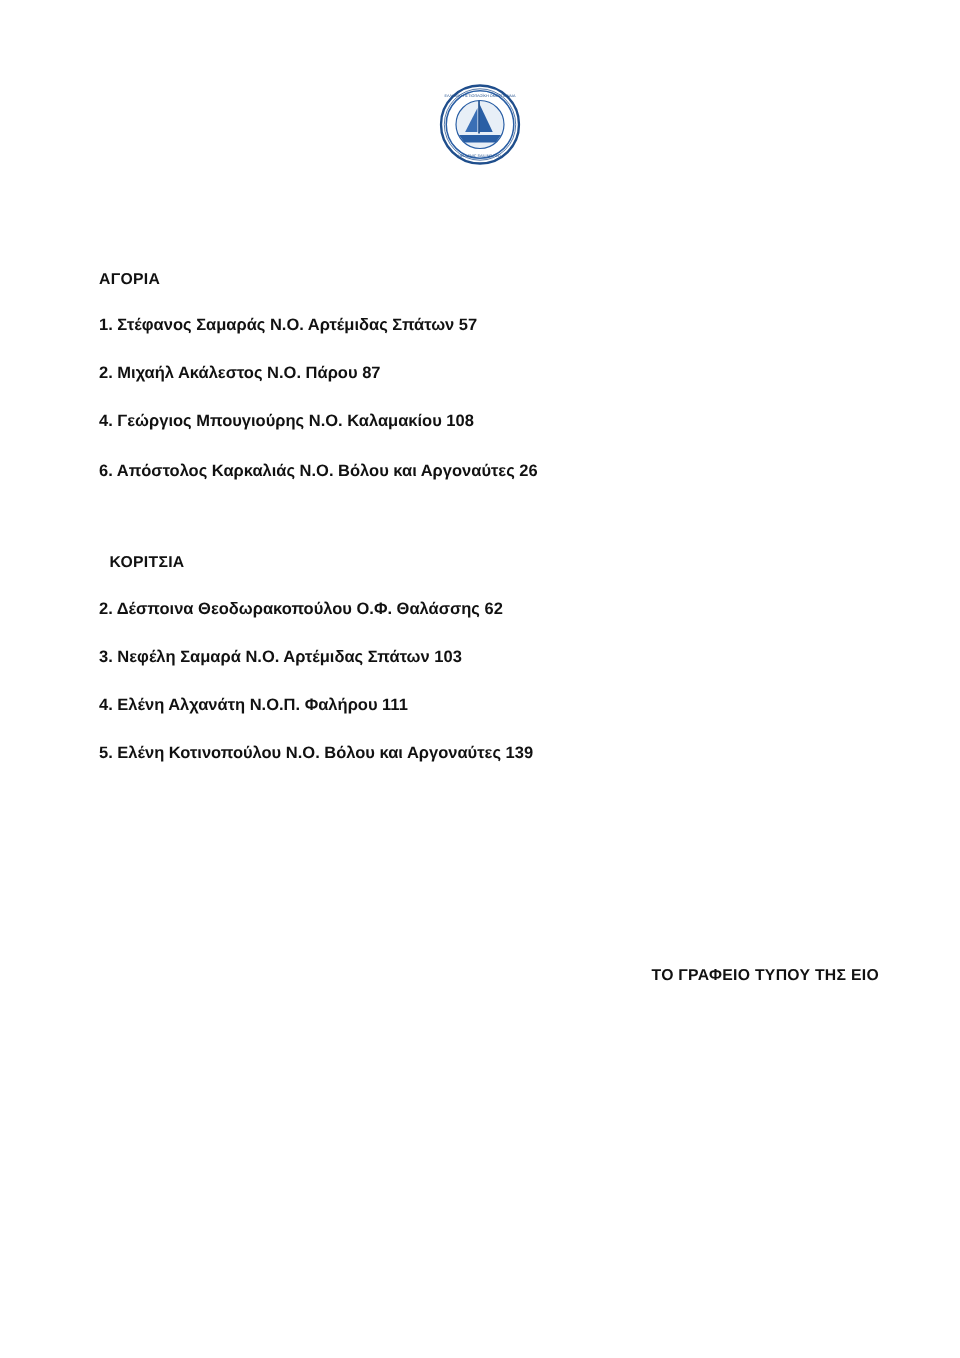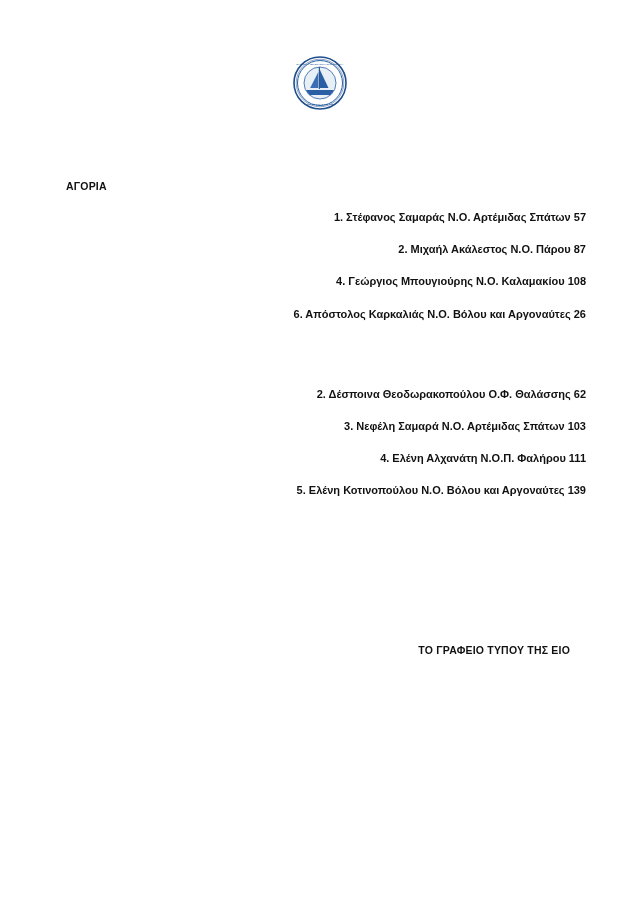--- a/index.html
+++ b/index.html
@@ -44,41 +44,40 @@
     font-size: 10.5px;
     font-weight: bold;
     letter-spacing: 0.2px;
     margin: 0 0 0 0;
     color: #111;
   }
   .list {
     margin: 0;
     padding: 0;
     list-style: none;
-    text-align: right;
   }
   .list li {
     font-size: 11px;
     font-weight: bold;
     line-height: 1.2;
     margin-top: 19px;
     color: #111;
     white-space: nowrap;
   }
   .block-boys { margin-bottom: 0; }
   .gap {
     height: 48px;
   }
   .section-title.girls {
     padding-left: 7px;
   }
   .footer {
     position: absolute;
     top: 644px;
-    left: 50px;
+    left: 66px;
     width: 520px;
     text-align: right;
     font-size: 10.5px;
     font-weight: bold;
     letter-spacing: 0.2px;
     color: #111;
   }
 </style>
 </head>
 <body>
@@ -110,20 +109,21 @@
         <li>1. Στέφανος Σαμαράς Ν.Ο. Αρτέμιδας Σπάτων 57</li>
         <li>2. Μιχαήλ Ακάλεστος Ν.Ο. Πάρου 87</li>
         <li>4. Γεώργιος Μπουγιούρης Ν.Ο. Καλαμακίου 108</li>
         <li>6. Απόστολος Καρκαλιάς Ν.Ο. Βόλου και Αργοναύτες 26</li>
       </ul>
     </div>
 
     <div class="gap"></div>
 
     <div class="block-girls">
+      <div class="section-title girls">ΚΟΡΙΤΣΙΑ</div>
       <ul class="list">
         <li>2. Δέσποινα Θεοδωρακοπούλου Ο.Φ. Θαλάσσης 62</li>
         <li>3. Νεφέλη Σαμαρά Ν.Ο. Αρτέμιδας Σπάτων 103</li>
         <li>4. Ελένη Αλχανάτη Ν.Ο.Π. Φαλήρου 111</li>
         <li>5. Ελένη Κοτινοπούλου Ν.Ο. Βόλου και Αργοναύτες 139</li>
       </ul>
     </div>
 
   </div>
 

